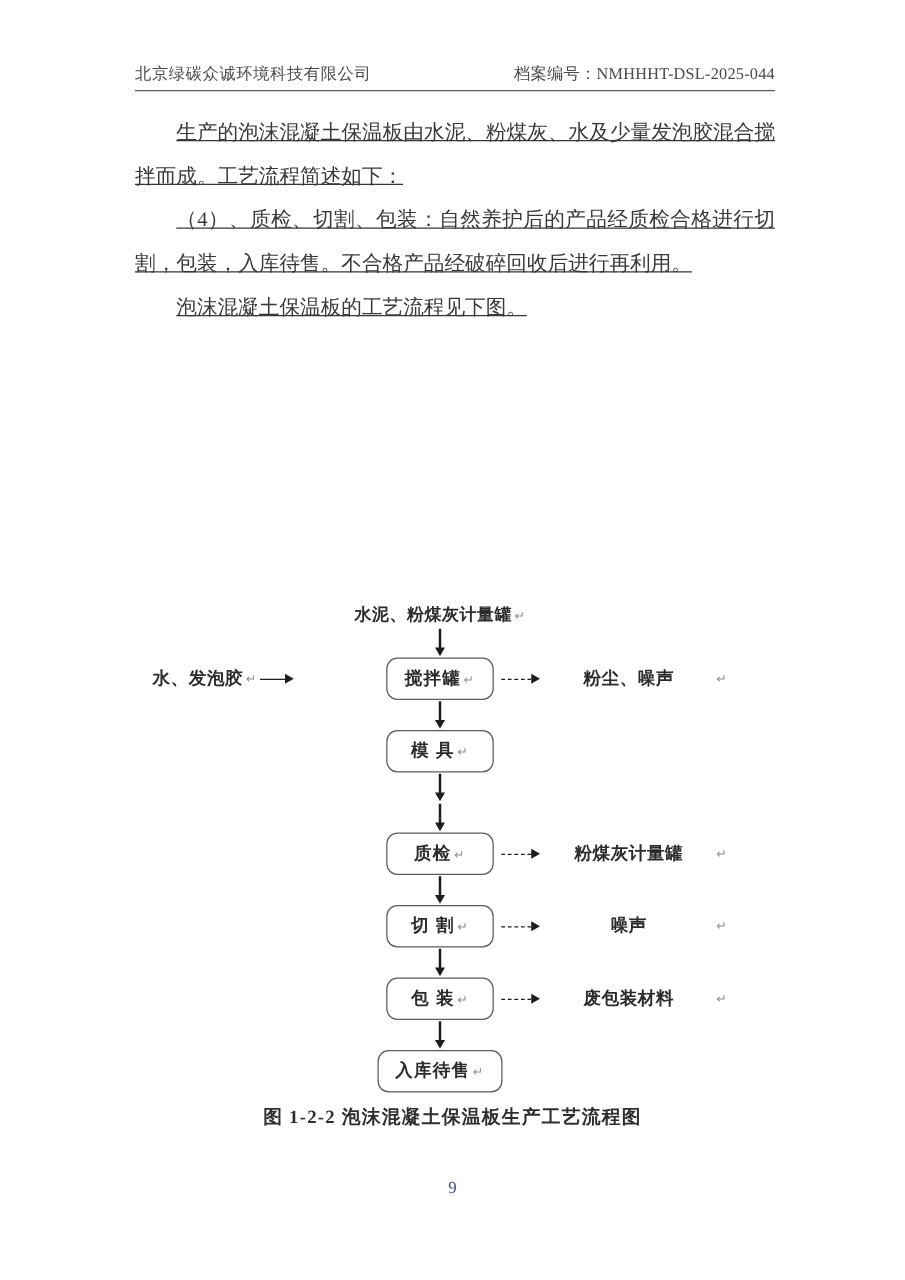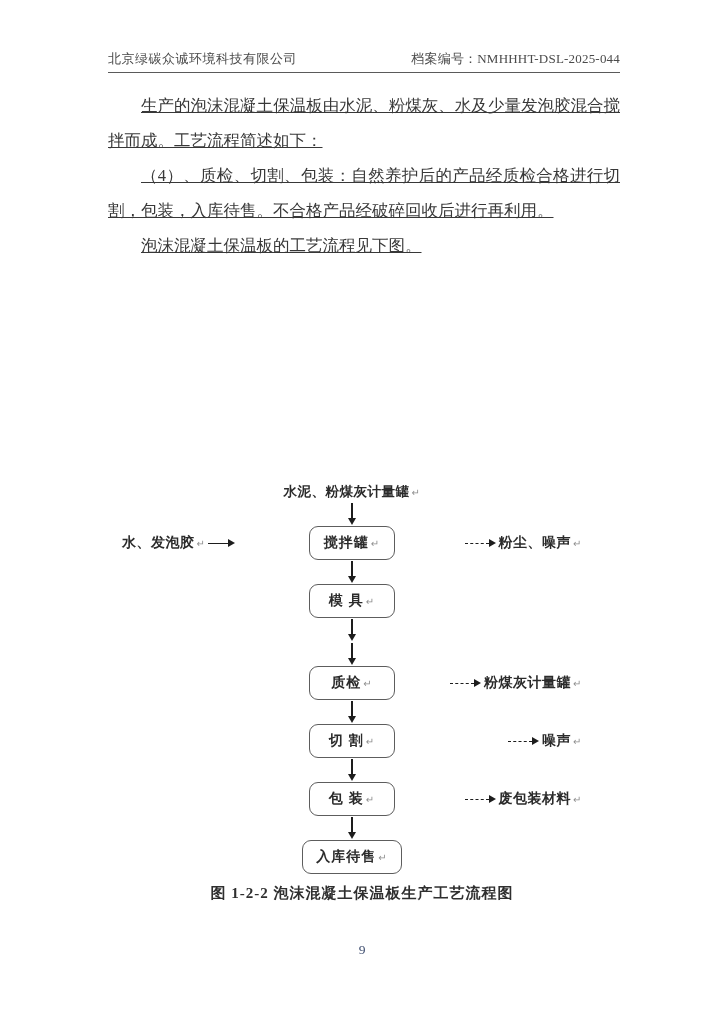--- a/index.html
+++ b/index.html
@@ -60,21 +60,21 @@
   .fbox {
     justify-self:center;
     min-width:86px; padding:7px 13px;
     border:1.7px solid #5d5d5d; border-radius:9px;
     background:#fff;
     font-size:14px; font-weight:600; text-align:center;
     letter-spacing:1px; white-space:nowrap;
   }
   .side { display:flex; align-items:center; white-space:nowrap; font-size:14px; font-weight:600; letter-spacing:.5px; }
   .side.left  { justify-content:flex-start; }
-  .side.right { justify-content:flex-end; }
+  .side.right { justify-content:space-between; }
   .harrow { position:relative; display:inline-block; width:20px; height:0; border-top:1.7px solid #1d1d1d; margin:0 9px 0 3px; }
   .harrow.dashed { border-top-style:dashed; width:24px; margin:0 10px 0 6px; }
   .harrow::after {
     content:""; position:absolute; right:-7px; top:-4.8px;
     border-top:4px solid transparent; border-bottom:4px solid transparent;
     border-left:7.5px solid #1d1d1d;
   }
   .ret { font-size:10px; color:#8f8f8f; margin-left:2px; font-weight:400; }
   
   .caption {

